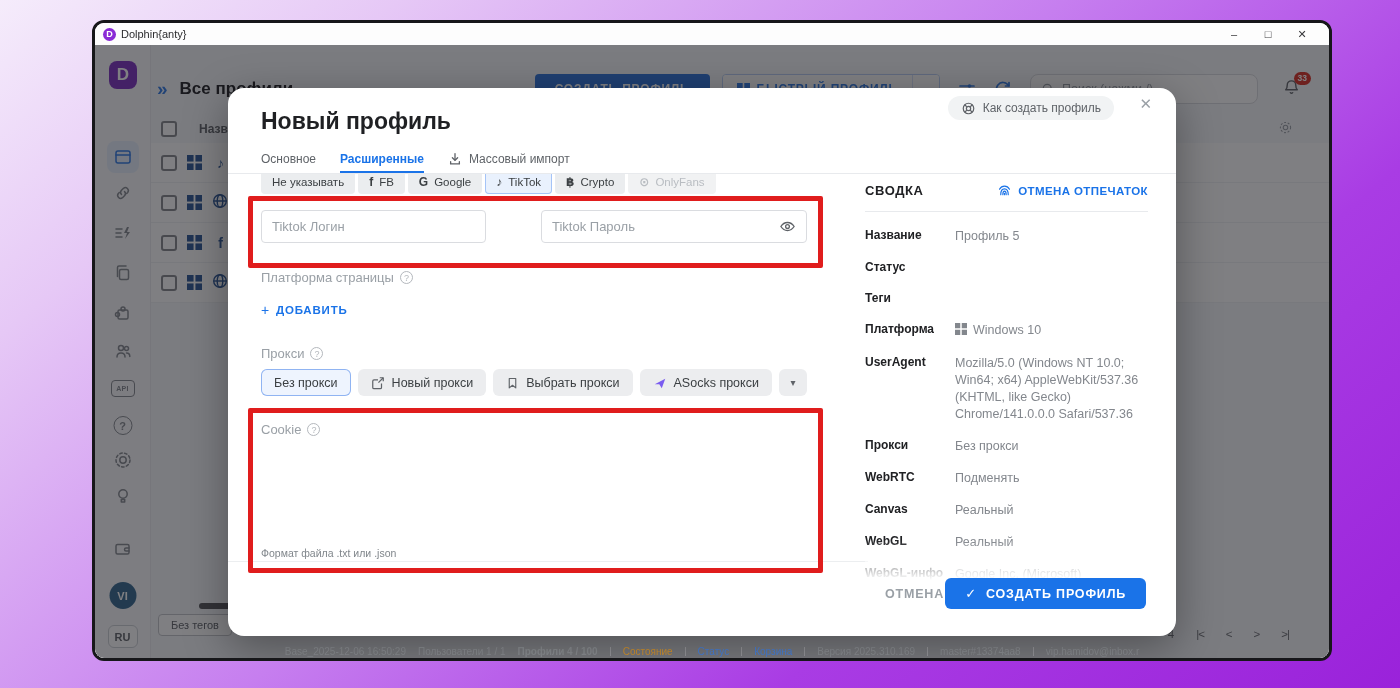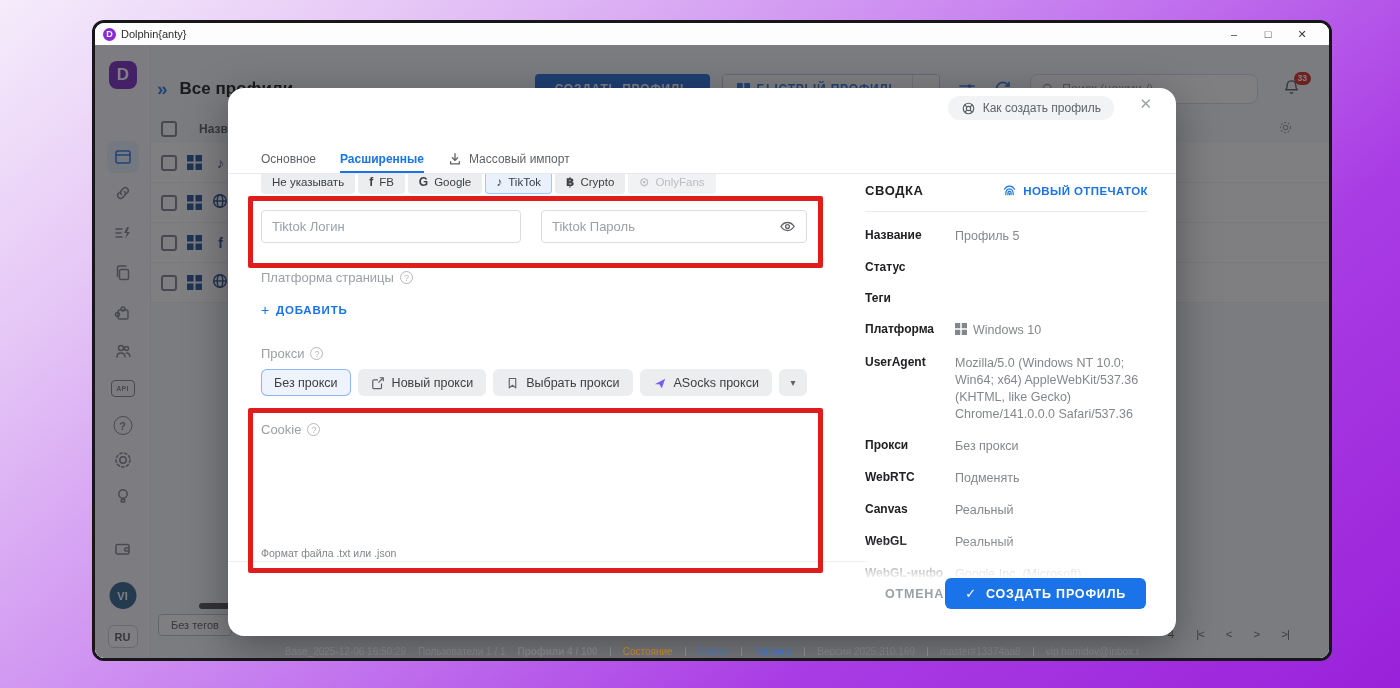--- a/index.html
+++ b/index.html
@@ -86,21 +86,21 @@
   .site-tabs{ position:absolute; left:33px; top:86px; height:20px; overflow:hidden; display:flex; align-items:flex-end; gap:3px;}
   .st-btn{ height:25px; display:flex; align-items:center; gap:6px; padding:0 11px; background:#ebedef; border:none; border-radius:4px; font-size:11.5px; color:#3c4043; font-family:inherit;}
   .st-btn .g{ font-weight:700; font-size:12px;}
   .st-btn.sel{ background:#e9f1fd; box-shadow:inset 0 0 0 1px #a5c4f7;}
   .st-btn.dis{ color:#b9bdc2; background:#f1f2f3;}
   .field{ position:absolute; top:122px; height:33px; border:1px solid #dadce0; border-radius:4px; display:flex; align-items:center; padding:0 10px;}
   .field input{ border:none; outline:none; width:100%; font-size:13px; font-family:inherit; color:#3c4043;}
   .field input::placeholder{ color:#9aa0a6;}
   .field .eye{ background:none; border:none; flex:none; display:flex;}
   .field .eye svg{ stroke:#5f6368; fill:none; stroke-width:1.4;}
-  .f-login{ left:33px; width:260px;}
+  .f-login{ left:33px; width:225px;}
   .f-pass{ left:313px; width:266px;}
   .grey-label{ position:absolute; left:33px; font-size:13px; color:#9aa0a6; display:flex; align-items:center;}
   .info{ display:inline-flex; width:13px; height:13px; border:1px solid #b4b8bd; border-radius:50%; font-size:9px; align-items:center; justify-content:center; color:#b4b8bd; margin-left:6px; flex:none;}
   .add-btn{ position:absolute; left:33px; top:214px; background:none; border:none; color:#1a73e8; font-size:11.5px; font-weight:700; letter-spacing:.8px; font-family:inherit; display:flex; align-items:center; gap:6px;}
   .add-btn .plus{ font-size:14px; font-weight:400;}
   .proxy-row{ position:absolute; left:33px; top:281px; display:flex; gap:7px;}
   .p-btn{ height:27px; display:flex; align-items:center; gap:7px; padding:0 13px; background:#ecedef; border:none; border-radius:6px; font-size:12.5px; color:#3c4043; font-family:inherit;}
   .p-btn svg{ stroke:#5f6368; fill:none; stroke-width:1.4; stroke-linejoin:round;}
   .p-btn.sel{ background:#eef4fe; box-shadow:inset 0 0 0 1px #90b4f2;}
   .p-caret{ width:28px; padding:0; justify-content:center; color:#5f6368; font-size:10px;}
@@ -377,20 +377,21 @@
           <circle cx="8" cy="8" r="5.6"></circle>
           <circle cx="8" cy="8" r="2.3"></circle>
           <line x1="4" y1="4" x2="6.2" y2="6.2"></line>
           <line x1="12" y1="4" x2="9.8" y2="6.2"></line>
           <line x1="4" y1="12" x2="6.2" y2="9.8"></line>
           <line x1="12" y1="12" x2="9.8" y2="9.8"></line>
         </svg>
       <span>Как создать профиль</span>
     </button>
     <button class="m-close">✕</button>
+    <div class="m-title">Новый профиль</div>
 
     <div class="m-tabs">
       <button class="m-tab">Основное</button>
       <button class="m-tab active">Расширенные</button>
       <button class="m-tab">
         <svg width="14" height="14" viewBox="0 0 16 16">
             <path d="M8 2v7"></path>
             <path d="M5 6.5L8 9.5 11 6.5"></path>
             <path d="M3 11v2.5h10V11"></path>
           </svg>
@@ -487,21 +488,21 @@
     <div class="summary">
       <div class="sum-head">
         <span class="sum-title">СВОДКА</span>
         <button class="fp-link">
           <svg width="15" height="13" viewBox="0 0 18 14">
               <path d="M4.5 12c0-4.5 1.6-7 4.5-7s4.5 2.5 4.5 7" fill="none"></path>
               <path d="M7 12c0-2.8.7-4.3 2-4.3s2 1.5 2 4.3" fill="none"></path>
               <path d="M9 12v-1.6" fill="none"></path>
               <path d="M3 5.5C4.4 3 6.4 1.8 9 1.8S13.6 3 15 5.5" fill="none"></path>
             </svg>
-          <span>НОВЫЙ ОТПЕЧАТОК</span>
+          <span>ОТМЕНА ОТПЕЧАТОК</span>
         </button>
       </div>
       <div class="sum-div"></div>
       <div class="sum-rows">
         <div class="s-row">
             <span class="s-label">Название</span>
             <span class="s-value">Профиль 5</span>
           </div>
         <div class="s-row">
             <span class="s-label">Статус</span>

